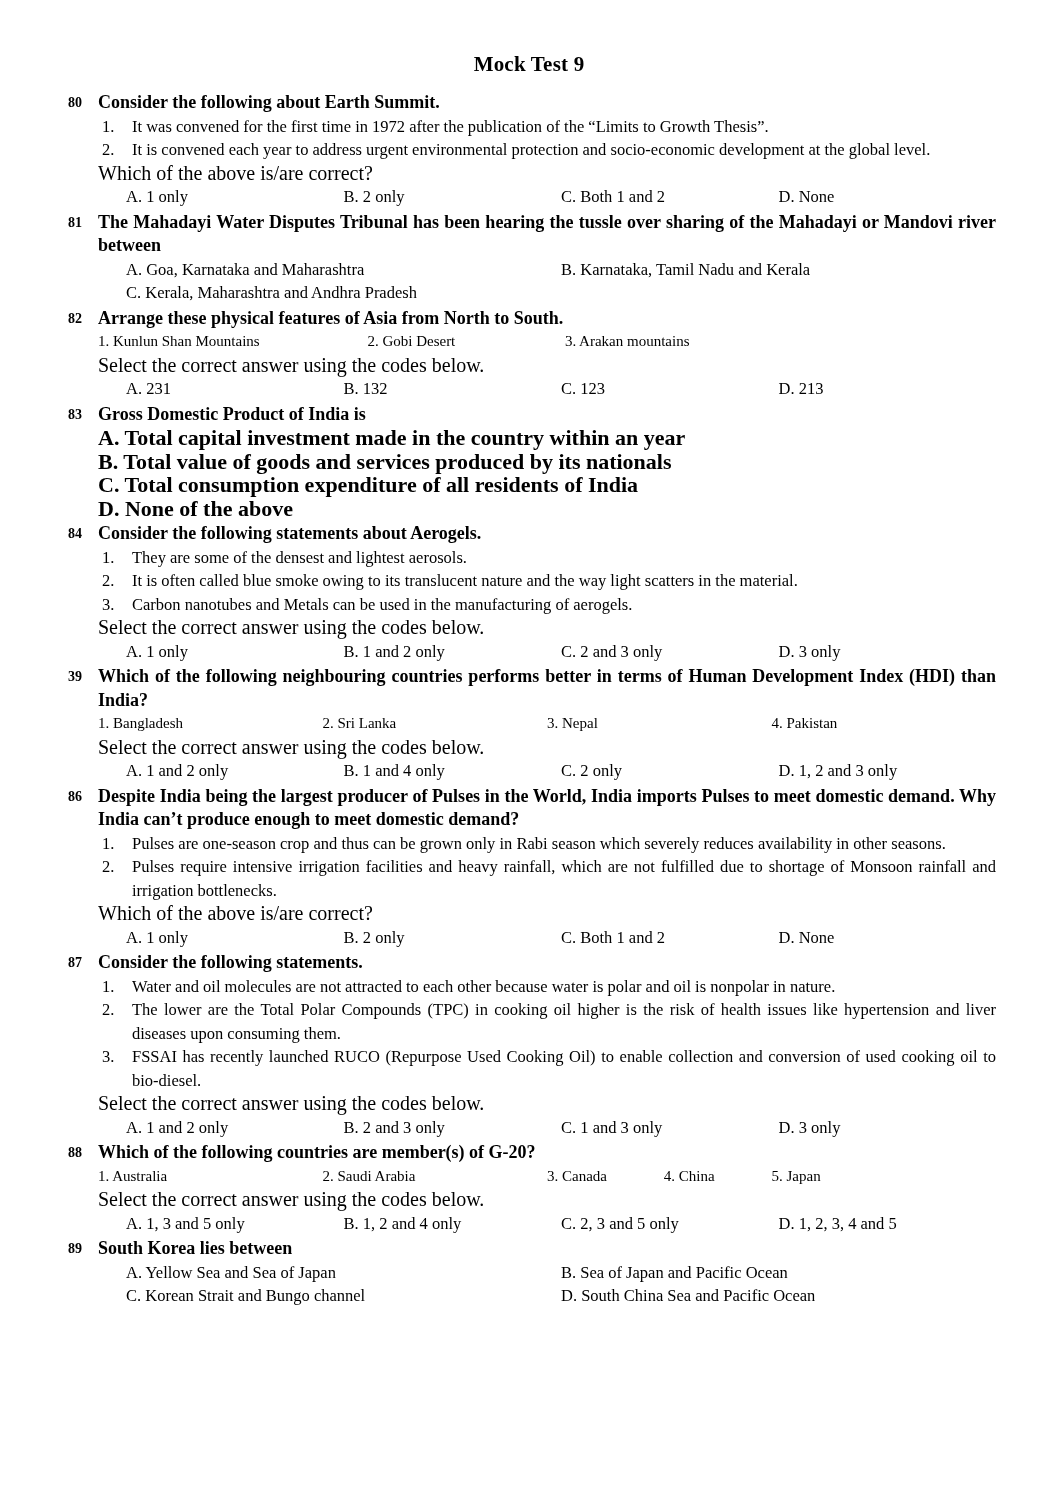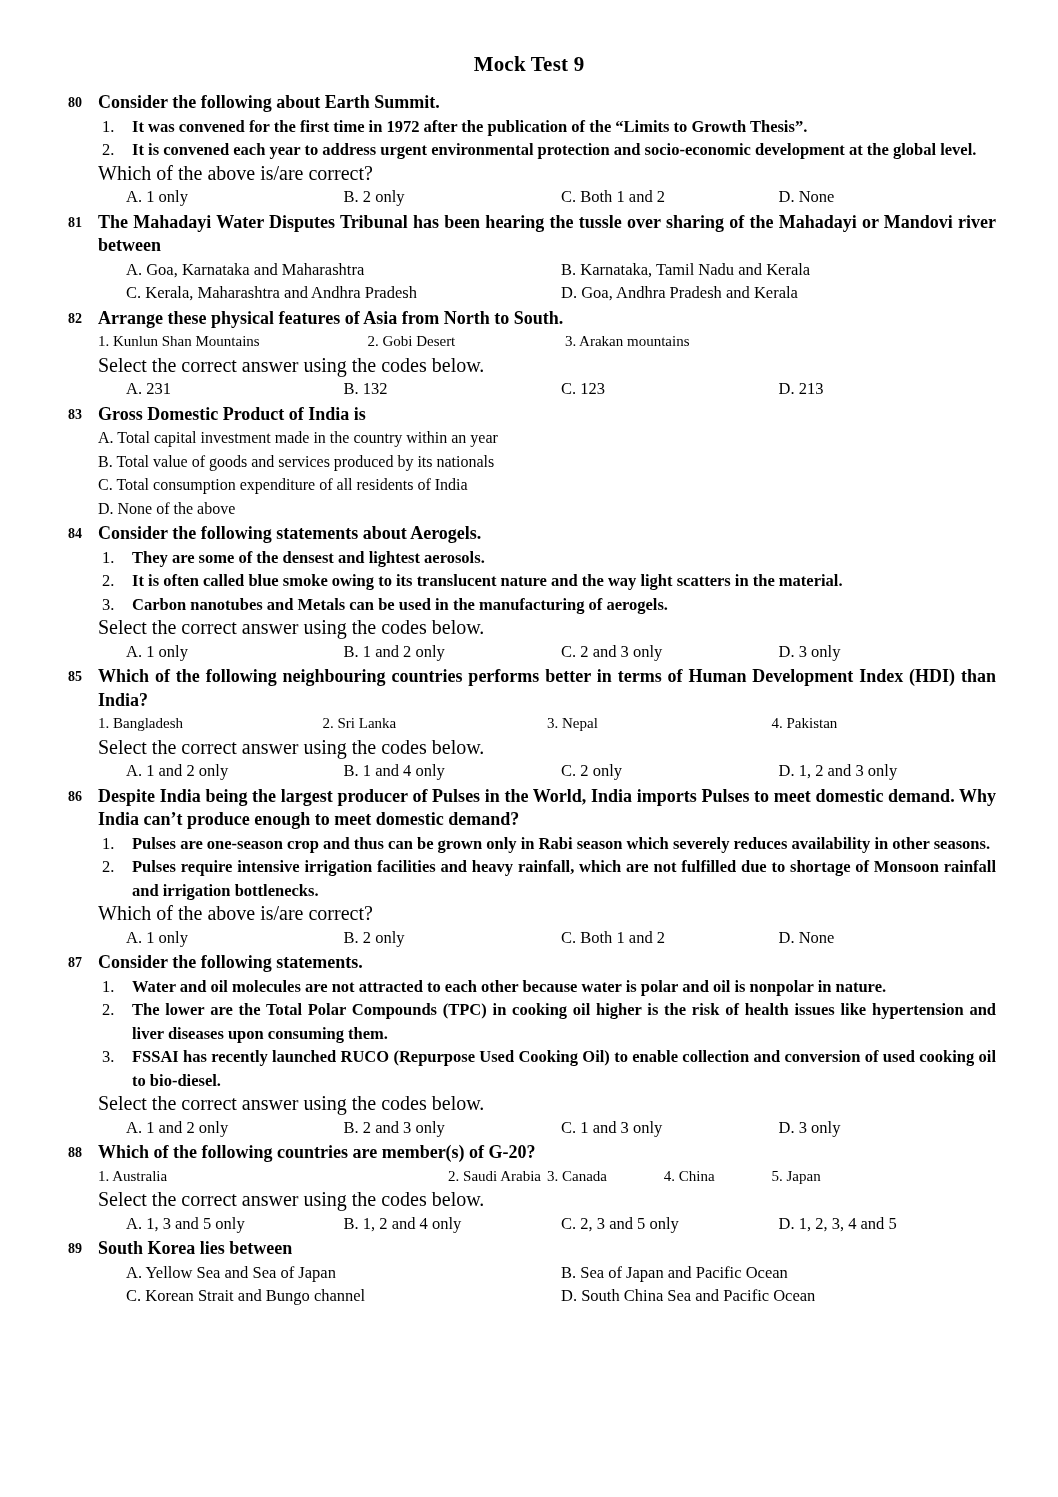--- a/index.html
+++ b/index.html
@@ -64,21 +64,20 @@
   }
   .stmt-marker {
     width: 34px;
     min-width: 34px;
     box-sizing: border-box;
     padding-left: 4px;
   }
   .stmt-text {
     flex: 1;
     text-align: justify;
-    font-weight: bold;
   }
   .plain-line {
     font-size: 20px;
     line-height: 23.5px;
   }
   .opt-row {
     display: flex;
     font-size: 16.5px;
     line-height: 23.5px;
     margin-left: 28px;
@@ -92,22 +91,23 @@
   .inline-items {
     display: flex;
     font-size: 15px;
     line-height: 23.5px;
   }
   .inline-items > div {
     box-sizing: border-box;
     padding-right: 6px;
   }
   .opt-stack div {
-    font-size: 16px;
-    line-height: 23.5px;
+    font-size: 22px;
+    line-height: 23.5px;
+    font-weight: bold;
   }
 </style>
 </head>
 <body>
 
 <div class="page">
 
   <div class="doc-title">Mock Test 9</div>
 
   <div id="questions-container">
@@ -137,21 +137,20 @@
       <div class="q-block">
         <div class="q-num">81</div>
         <div class="q-body">
           <div class="q-stem">The Mahadayi Water Disputes Tribunal has been hearing the tussle over sharing of the Mahadayi or Mandovi river between</div>
           <div class="opt-row opt-2">
             <div>A. Goa, Karnataka and Maharashtra</div>
             <div>B. Karnataka, Tamil Nadu and Kerala</div>
           </div>
           <div class="opt-row opt-2">
             <div>C. Kerala, Maharashtra and Andhra Pradesh</div>
-            <div>D. Goa, Andhra Pradesh and Kerala</div>
           </div>
         </div>
       </div>
       <div class="q-block">
         <div class="q-num">82</div>
         <div class="q-body">
           <div class="q-stem">Arrange these physical features of Asia from North to South.</div>
           <div class="inline-items">
             <div style="width: 30%;">1. Kunlun Shan Mountains</div>
             <div style="width: 22%;">2. Gobi Desert</div>
@@ -199,21 +198,21 @@
           <div class="plain-line">Select the correct answer using the codes below.</div>
           <div class="opt-row opt-4">
             <div>A. 1 only</div>
             <div>B. 1 and 2 only</div>
             <div>C. 2 and 3 only</div>
             <div>D. 3 only</div>
           </div>
         </div>
       </div>
       <div class="q-block">
-        <div class="q-num">85</div>
+        <div class="q-num">39</div>
         <div class="q-body">
           <div class="q-stem">Which of the following neighbouring countries performs better in terms of Human Development Index (HDI) than India?</div>
           <div class="inline-items">
             <div style="width: 25%;">1. Bangladesh</div>
             <div style="width: 25%;">2. Sri Lanka</div>
             <div style="width: 25%;">3. Nepal</div>
             <div style="width: 25%;">4. Pakistan</div>
           </div>
           <div class="plain-line">Select the correct answer using the codes below.</div>
           <div class="opt-row opt-4">
@@ -273,21 +272,21 @@
             <div>D. 3 only</div>
           </div>
         </div>
       </div>
       <div class="q-block">
         <div class="q-num">88</div>
         <div class="q-body">
           <div class="q-stem">Which of the following countries are member(s) of G-20?</div>
           <div class="inline-items">
             <div style="width: 25%;">1. Australia</div>
-            <div style="width: 25%; text-align: right;">2. Saudi Arabia</div>
+            <div style="width: 25%;">2. Saudi Arabia</div>
             <div style="width: 13%;">3. Canada</div>
             <div style="width: 12%;">4. China</div>
             <div style="width: 25%;">5. Japan</div>
           </div>
           <div class="plain-line">Select the correct answer using the codes below.</div>
           <div class="opt-row opt-4">
             <div>A. 1, 3 and 5 only</div>
             <div>B. 1, 2 and 4 only</div>
             <div>C. 2, 3 and 5 only</div>
             <div>D. 1, 2, 3, 4 and 5</div>

